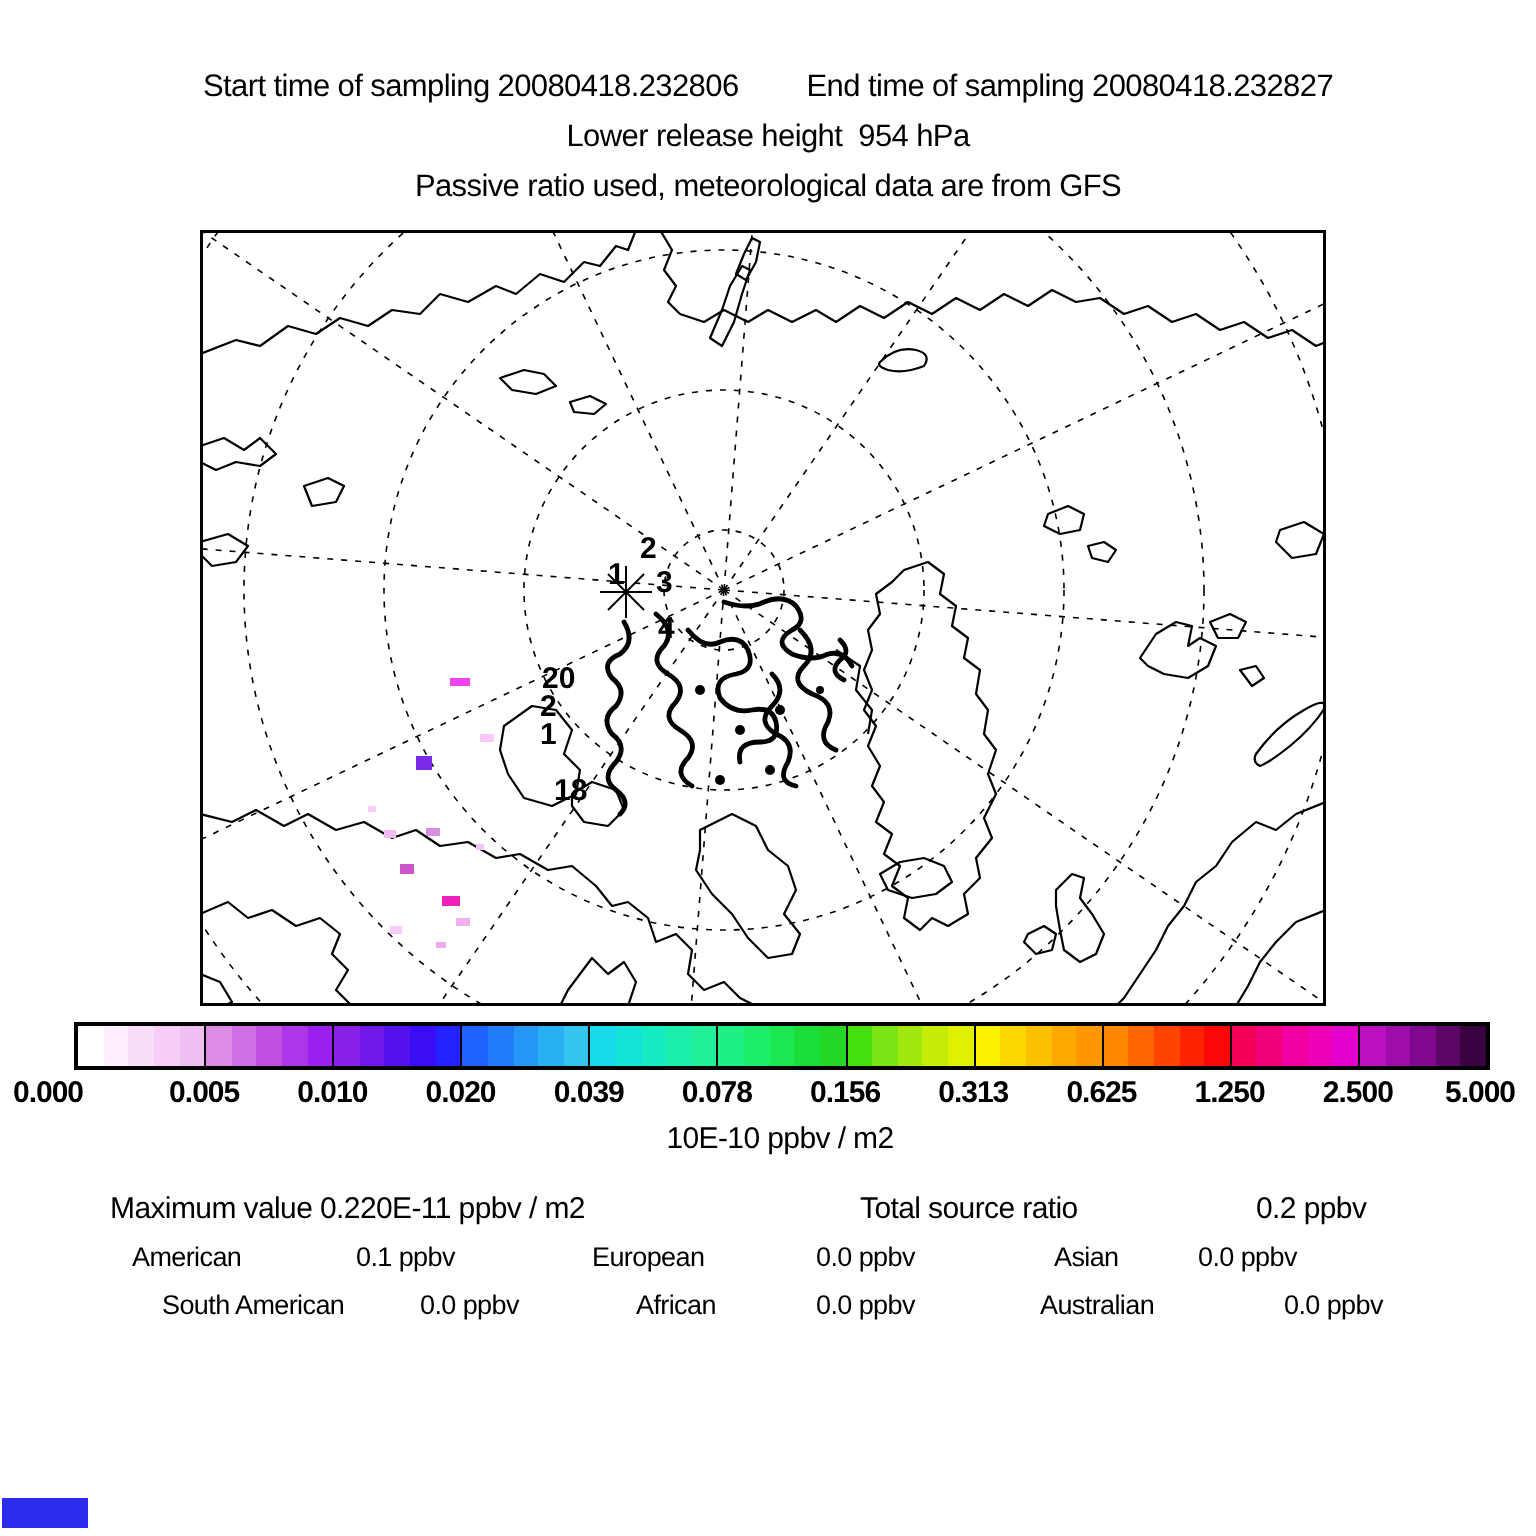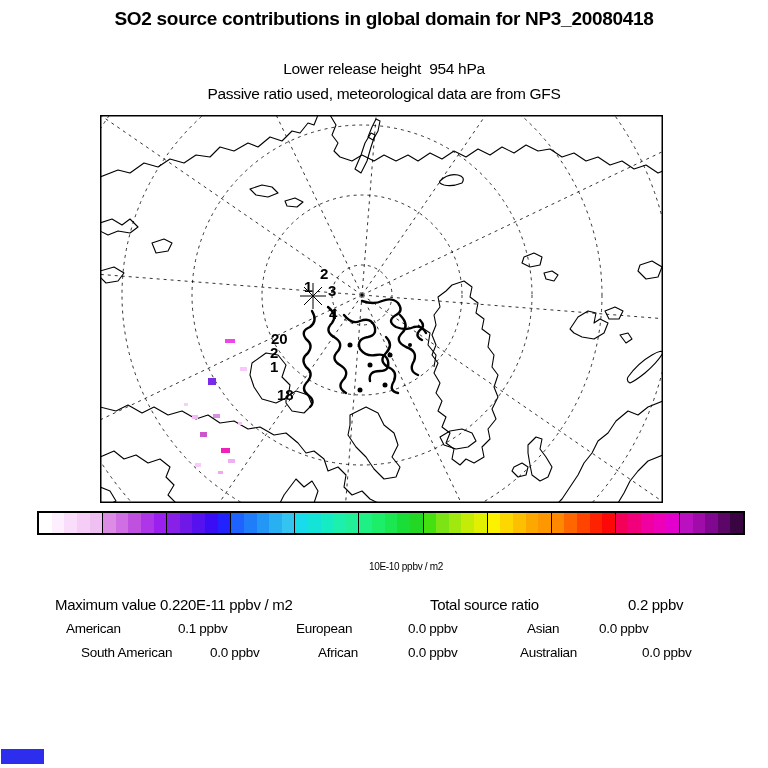--- a/index.html
+++ b/index.html
@@ -16,35 +16,38 @@
   .map-num{font-family:"Liberation Sans","DejaVu Sans",sans-serif;font-weight:bold;font-size:15px;fill:#000;}
   #colorbar{position:absolute;left:37px;top:511px;width:708px;height:24px;
             border:2px solid #000;box-sizing:border-box;display:flex;background:#fff;}
   .cb-block{flex:1;display:flex;}
   .cb-block + .cb-block{border-left:1px solid #000;}
   .cb-cell{flex:1;}
   #ticks{position:absolute;left:0;top:538px;width:768px;height:18px;}
   .tick{position:absolute;transform:translateX(-50%);font-size:15px;font-weight:bold;
         letter-spacing:-0.5px;white-space:nowrap;}
   #unit{position:absolute;left:390px;top:561px;transform:translateX(-50%);
-        font-size:10px;letter-spacing:-0.3px;white-space:nowrap;margin-left:16px;}
+        font-size:15px;letter-spacing:-0.3px;white-space:nowrap;}
   .stats-row{position:absolute;left:0;width:612px;height:18px;}
   #stats-row1{top:596px;font-size:15px;}
   #stats-row2{top:621px;font-size:13.5px;}
   #stats-row3{top:645px;font-size:13.5px;}
   .stat{position:absolute;white-space:nowrap;letter-spacing:-0.3px;}
   #logo-bar{position:absolute;left:1px;top:749px;width:43px;height:15px;background:#2d2dee;}
 </style>
 </head>
 <body>
 
 <div id="page">
 
-  <div id="title" class="hline">SO2 source contributions in global domain for NP3_20080418</div>
-
+
+  <div id="line2" class="hline">
+    <span>Start time of sampling 20080418.232806</span>
+    <span>End time of sampling 20080418.232827</span>
+  </div>
 
   <div id="line3" class="hline">
     <span>Lower release height&nbsp; 954 hPa</span>
   </div>
 
   <div id="line4" class="hline">Passive ratio used, meteorological data are from GFS</div>
 
   <div id="mapwrap">
     <svg id="mapsvg" width="563" height="388" viewBox="0 0 563 388">
       <defs>
@@ -236,20 +239,34 @@
         <div class="cb-cell" style="background: rgb(228, 0, 204);"></div>
       </div>
       <div class="cb-block">
         <div class="cb-cell" style="background: rgb(187, 16, 192);"></div>
         <div class="cb-cell" style="background: rgb(160, 12, 170);"></div>
         <div class="cb-cell" style="background: rgb(128, 8, 144);"></div>
         <div class="cb-cell" style="background: rgb(92, 6, 104);"></div>
         <div class="cb-cell" style="background: rgb(58, 4, 66);"></div>
       </div>
     </div>
+  <div id="ticks">
+      <span class="tick" style="left: 24px;">0.000</span>
+      <span class="tick" style="left: 102.091px;">0.005</span>
+      <span class="tick" style="left: 166.182px;">0.010</span>
+      <span class="tick" style="left: 230.273px;">0.020</span>
+      <span class="tick" style="left: 294.364px;">0.039</span>
+      <span class="tick" style="left: 358.455px;">0.078</span>
+      <span class="tick" style="left: 422.545px;">0.156</span>
+      <span class="tick" style="left: 486.636px;">0.313</span>
+      <span class="tick" style="left: 550.727px;">0.625</span>
+      <span class="tick" style="left: 614.818px;">1.250</span>
+      <span class="tick" style="left: 678.909px;">2.500</span>
+      <span class="tick" style="left: 740px;">5.000</span>
+    </div>
   <div id="unit">10E-10 ppbv / m2</div>
 
   <div id="stats-row1" class="stats-row">
       <span class="stat" style="left: 55px;">Maximum value</span>
       <span class="stat" style="left: 160px;">0.220E-11 ppbv / m2</span>
       <span class="stat" style="left: 430px;">Total source ratio</span>
       <span class="stat" style="left: 628px;">0.2 ppbv</span>
     </div>
   <div id="stats-row2" class="stats-row">
       <span class="stat" style="left: 66px;">American</span>

